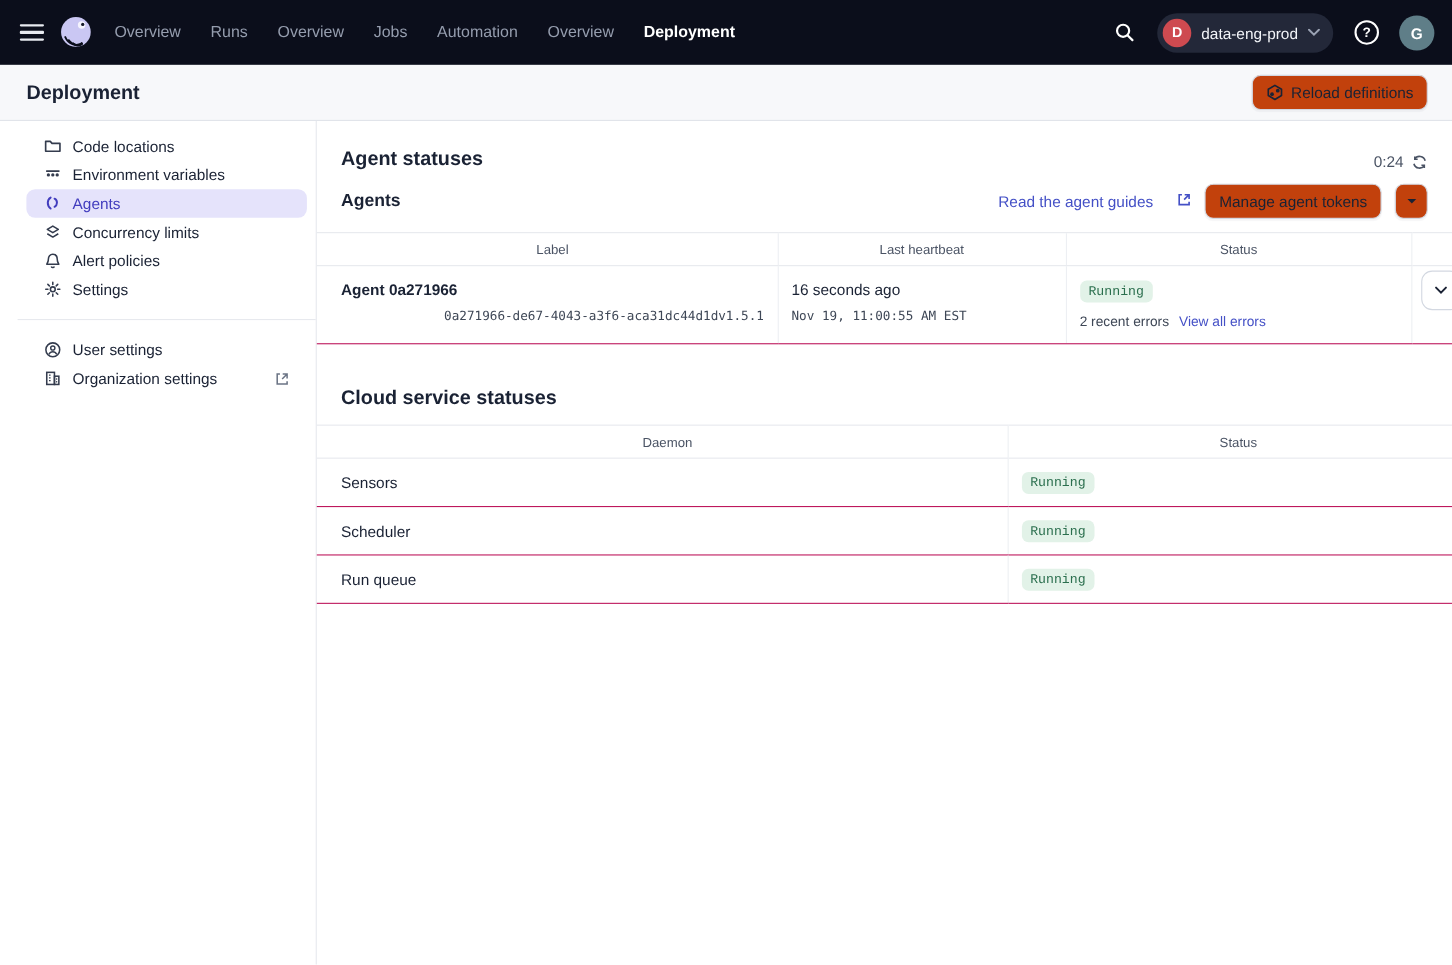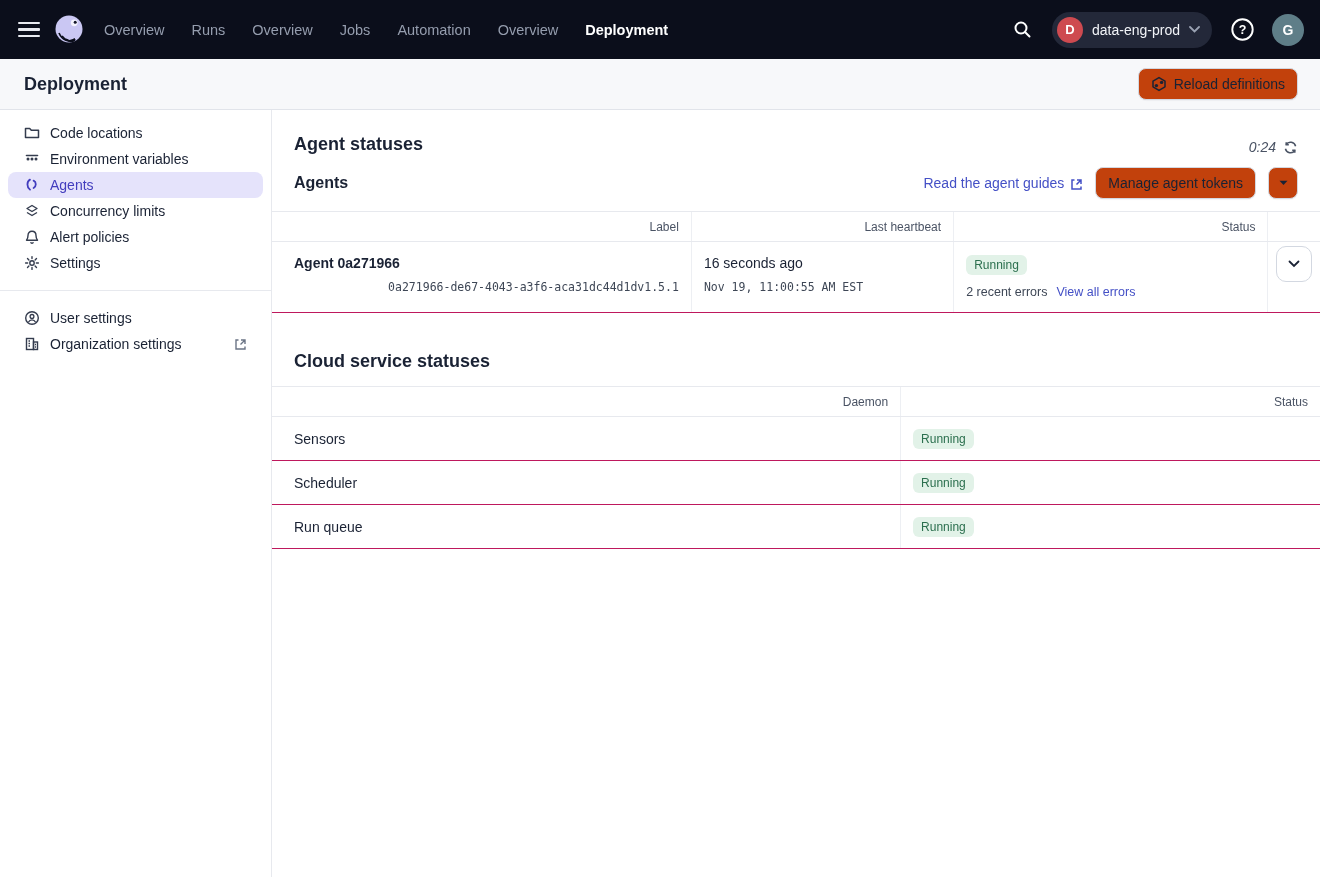--- a/index.html
+++ b/index.html
@@ -20,50 +20,50 @@
   .dep-initial { width:26px; height:26px; border-radius:50%; background:#ce4a50; color:#fff; font-size:13px; font-weight:700; display:flex; align-items:center; justify-content:center; }
   .dep-label { color:#f2f4f8; font-size:14px; }
   .avatar { width:32px; height:32px; border-radius:50%; background:#5f7e88; color:#fff; font-size:14px; font-weight:600; display:flex; align-items:center; justify-content:center; cursor:pointer; }
 
   
   .page-header { height:51px; background:#f7f8fa; border-bottom:1px solid #e1e4ea; display:flex; align-items:center; justify-content:space-between; padding:0 22px 0 24px; }
   .page-title { font-size:18px; font-weight:600; }
   .btn { display:inline-flex; align-items:center; gap:7px; background:#c2410c; border:1px solid #d3d8e1; border-radius:8px; height:32px; padding:0 12px; font-size:14px; color:#1a2234; cursor:pointer; box-shadow:0 1px 1px rgba(16,22,40,.04); }
 
   
-  .body-row { display:flex; height:767px; }
+  .body-row { display:flex; height:767px;margin-left:16px; }
   .sidebar { width:272px; border-right:1px solid #e7e9ee; padding-top:10px; flex:none; }
   .side-item { height:26px; display:flex; align-items:center; gap:10px; padding:0 16px; margin:0 8px; border-radius:8px; font-size:14px; cursor:pointer; color:#1a2234; }
   .side-item .ic { width:16px; height:16px; flex:none; display:flex; align-items:center; justify-content:center; color:#343c4e; }
   .side-item.active { background:#e5e3fb; color:#423dbe; }
   .side-item.active .ic { color:#423dbe; }
   .side-item .ext { margin-left:auto; color:#6b7485; display:flex; }
   .side-divider { border-top:1px solid #e7e9ee; margin:14px 0; }
 
   main { flex:1; min-width:0; }
   .section-title-row { display:flex; align-items:flex-end; justify-content:space-between; padding:24px 22px 0 22px; }
   .h1 { font-size:18px; font-weight:600; }
-  .timer { display:flex; align-items:center; gap:7px; color:#4a5364; font-size:14px;font-style:italic; }
+  .timer { display:flex; align-items:center; gap:7px; color:#4a5364; font-size:14px; }
   .agents-row { display:flex; align-items:center; justify-content:space-between; padding:12px 22px 12px 22px; }
   .h2 { font-size:16px; font-weight:600; }
   .agents-controls { display:flex; align-items:center; gap:12px; }
-  .link { color:#4450c6; font-size:14px; cursor:pointer; display:inline-flex; align-items:flex-end; gap:6px; }
+  .link { color:#4450c6; font-size:14px; cursor:pointer; display:inline-flex; align-items:flex-start; gap:22px; }
   .mini-btn { width:30px; justify-content:center; padding:0; }
 
   table { border-collapse:collapse; width:100%; table-layout:fixed; }
-  th { text-align:right; font-weight:400; font-size:12px; color:#4a5364; height:30px; padding:0 12px; border-top:1px solid #e7e9ee; border-bottom:1px solid #e7e9ee; }
+  th { text-align:center; font-weight:400; font-size:12px; color:#4a5364; height:30px; padding:0 12px; border-top:1px solid #e7e9ee; border-bottom:1px solid #e7e9ee; }
   td { vertical-align:middle; padding:0 12px; border-bottom:1px solid #be185d; }
   th + th, td + td { border-left:1px solid #edeff3; }
   th.first, td.first { padding-left:22px; }
   .agents-table td { height:71px; padding-top:13px; padding-bottom:13px; vertical-align:top; }
   .agent-name { font-size:14px; font-weight:700; }
   .mono-line { display:flex; justify-content:flex-end; margin-top:9px; font-family:"DejaVu Sans Mono", monospace; font-size:11.5px; color:#3e4756; }
   .hb-rel { font-size:14px; }
   .hb-ts { margin-top:9px; font-family:"DejaVu Sans Mono", monospace; font-size:11.5px; color:#3e4756; }
-  .badge { display:inline-block; background:#e2f2e8; color:#2b6f4e; font-size:12px; border-radius:6px; padding:4px 8px; line-height:1; }
+  .badge { display:inline-block; background:#e2f2e8; color:#2b6f4e; font-size:12px; border-radius:6px; padding:4px 8px; line-height:1;font-family:Liberation Mono, monospace; }
   .errors-line { margin-top:10px; font-size:12.5px; color:#3e4756; display:flex; gap:9px; align-items:center; }
   .errors-line .link { font-size:12.5px; }
   .expand-btn { width:36px; height:36px; border-radius:10px; border:1px solid #d3d8e1; background:#fff; display:flex; align-items:center; justify-content:center; cursor:pointer; margin:4px auto 0; }
   .cloud-title { padding:38px 22px 14px 22px; }
   .cloud-table td { height:44px; font-size:14px; }
 
   svg { display:block; }
 </style>
 </head>
 <body>

